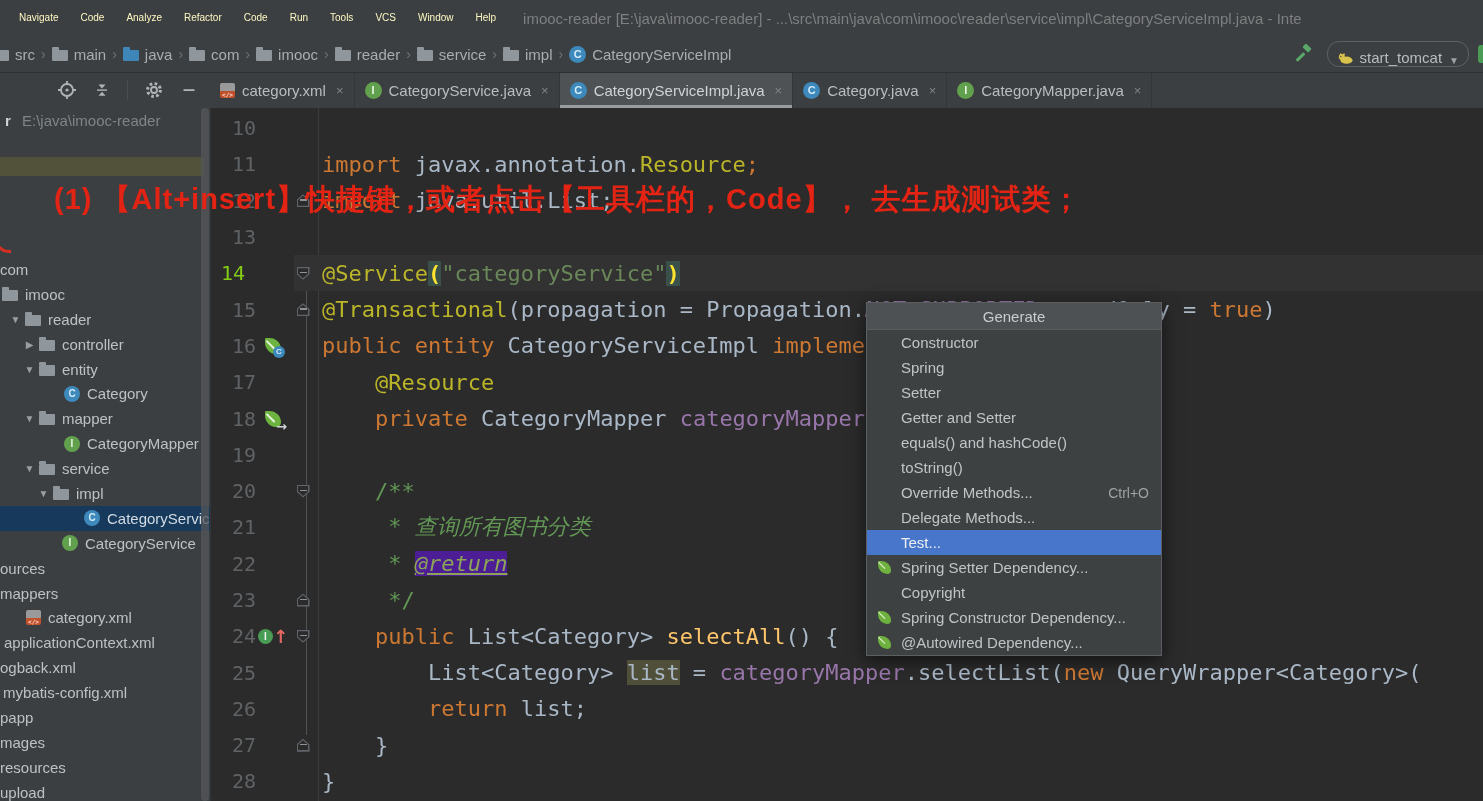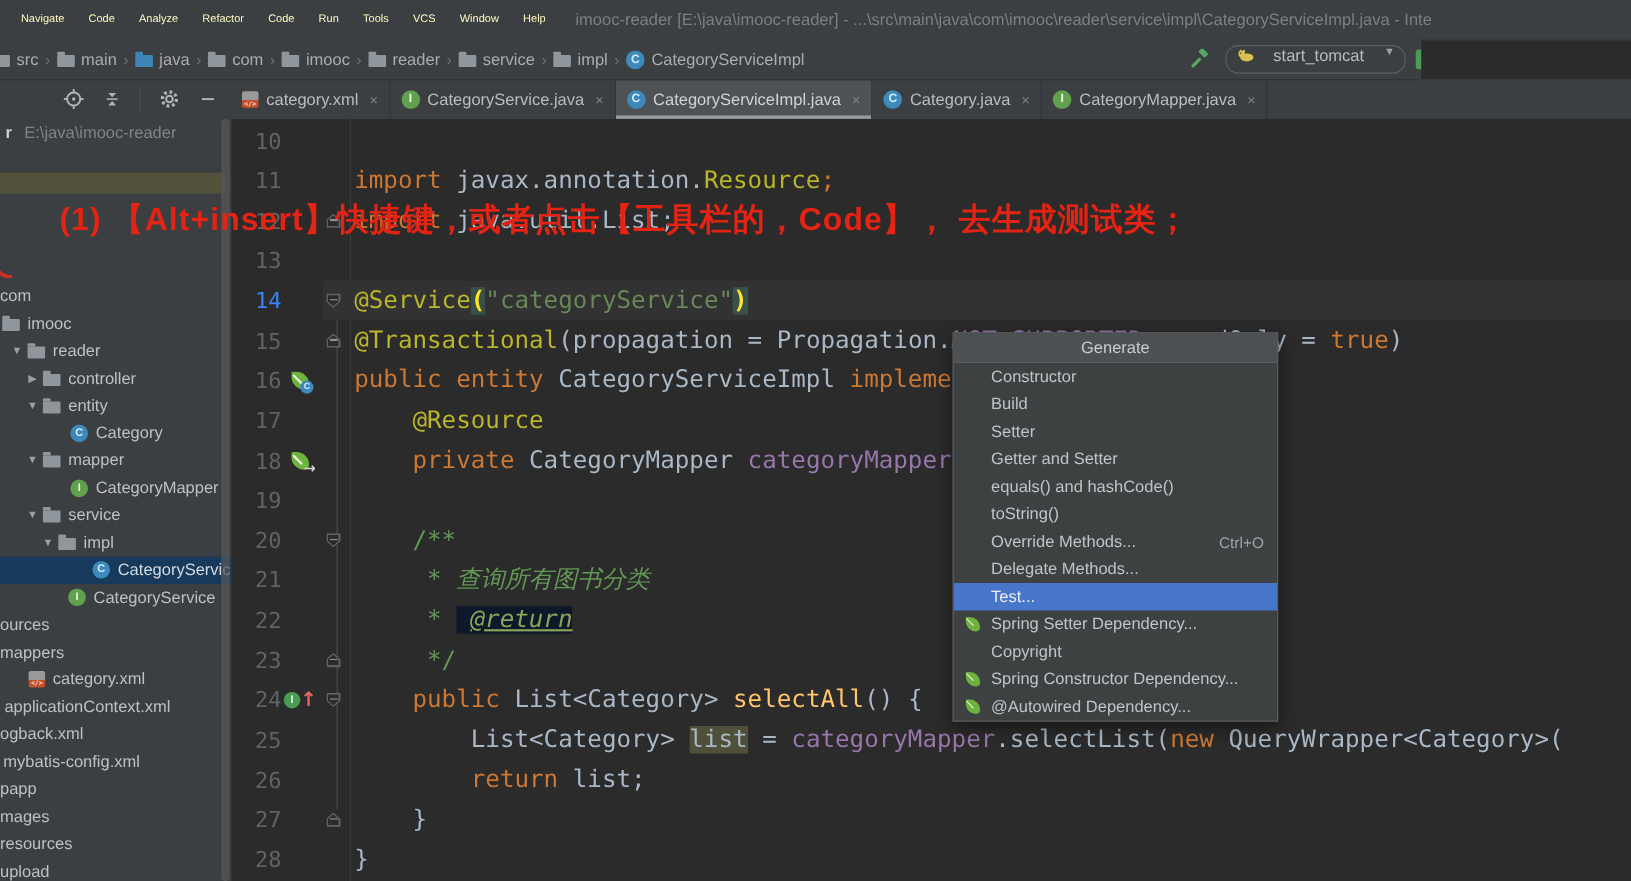--- a/index.html
+++ b/index.html
@@ -7,39 +7,39 @@
     font-family:"Liberation Sans",sans-serif;}
 
   
   #menubar{position:absolute;left:0;top:0;width:1483px;height:36px;background:#3c3f41;
     display:flex;align-items:center;border-bottom:1px solid #2f3133;z-index:5;}
   #menu-items{display:flex;align-items:center;padding-left:8px;}
   .menu-item{padding:15px 11px;font-size:10px;color:#fef9c3;line-height:36px;white-space:nowrap;}
   #win-title{color:#7d7f81;font-size:15px;margin-left:16px;white-space:nowrap;overflow:hidden;flex:1;}
 
   
-  #navbar{position:absolute;left:0;top:36px;width:1292px;height:36px;background:#3c3f41;
+  #navbar{position:absolute;left:0;top:36px;width:1483px;height:36px;background:#3c3f41;
     display:flex;align-items:center;border-bottom:1px solid #2e3032;z-index:5;}
   #crumbs{display:flex;align-items:center;padding-left:0;margin-left:-7px;overflow:hidden;}
   .crumb{display:flex;align-items:center;gap:6px;font-size:15px;color:#a9adb0;white-space:nowrap;}
   .chev{color:#6f7377;margin:0 6px;font-size:14px;}
   .folder-ic{width:16px;height:11px;background:#8f969c;border-radius:1px;position:relative;flex:none;margin-top:2px;}
   .folder-ic::before{content:'';position:absolute;top:-3px;left:0;width:7px;height:3px;background:inherit;border-radius:1px 1px 0 0;}
   .folder-ic.blue{background:#3e86b8;}
   .round-ic{width:17px;height:17px;border-radius:50%;flex:none;text-align:center;
     font:bold 11px/17px "Liberation Sans",sans-serif;}
   .round-ic.cls{background:#3d89bb;color:#d5ecfa;}
   .round-ic.ifc{background:#61a14e;color:#eaf6e6;}
   .xml-ic{width:15px;height:15px;border-radius:2px;flex:none;
     background:linear-gradient(#9a9a9a 0 8px,#c0512c 8px 100%);position:relative;}
   .xml-ic::after{content:'</>';position:absolute;left:0;right:0;bottom:-1px;text-align:center;
     font:bold 6px/8px "DejaVu Sans Mono",monospace;color:#ffd9cb;}
   #run-area{position:absolute;right:0;top:0;height:36px;display:flex;align-items:center;gap:14px;}
-  #run-config{height:24px;border:1px solid #5e6163;border-radius:12px;display:flex;align-items:flex-start;
-    gap:18px;padding:0 9px;color:#b8bcbe;font-size:15px;margin-right:14px;background:#3c3f41;}
+  #run-config{height:24px;border:1px solid #5e6163;border-radius:12px;display:flex;align-items:flex-end;
+    gap:7px;padding:0 9px;color:#b8bcbe;font-size:15px;margin-right:14px;background:#3c3f41;}
   #run-config .dd{font-size:10px;color:#9da1a3;}
   #run-play-sliver{position:absolute;right:0;top:9px;width:5px;height:18px;background:#4a9b55;border-radius:3px 0 0 3px;}
 
   
   #project-panel{position:absolute;left:0;top:72px;width:210px;bottom:0;background:#3c3f41;
     border-right:1px solid #313335;z-index:4;}
   #panel-toolbar{height:36px;display:flex;align-items:center;justify-content:flex-end;gap:16px;padding-right:12px;}
   #panel-toolbar svg{display:block;}
   .vdiv{width:1px;height:20px;background:#4c4f51;}
   #root-row{position:absolute;top:40px;left:5px;font-size:15px;white-space:nowrap;}
@@ -63,39 +63,39 @@
   .tab.active{background:#4e5254;box-shadow:inset 0 -3px 0 #989d9f;color:#d0d3d5;}
   .tab .x{color:#7f8486;font-size:13px;margin-left:3px;}
 
   
   #editor{position:absolute;left:210px;top:108px;right:0;bottom:0;background:#2b2b2b;}
   #editor::before{content:'';position:absolute;left:108px;top:0;bottom:0;width:1px;background:#3a3d3f;}
   #erows{position:absolute;left:0;top:2px;right:0;}
   .erow{position:relative;height:36.3px;display:flex;align-items:center;}
   .erow.cur::before{content:'';position:absolute;left:84px;right:0;top:0;bottom:0;background:#323232;}
   .g-num{width:46px;text-align:right;color:#606366;font:20px "DejaVu Sans Mono",monospace;flex:none;position:relative;}
-  .erow.cur .g-num{color:#3b82f6;}
+  .erow.cur .g-num{color:#84cc16;text-align:center;}
   .g-ico{width:34px;flex:none;display:flex;justify-content:center;align-items:center;position:relative;}
   .g-fold{width:26px;flex:none;display:flex;justify-content:center;align-items:center;position:relative;}
   .code{font:22px "DejaVu Sans Mono",monospace;white-space:pre;position:relative;padding-left:6px;}
   #fold-line{position:absolute;left:96px;top:167px;height:460px;width:1px;background:#4e5254;}
 
   .tk{white-space:pre;}
   .tok-kw{color:#cc7832;}
   .tok-ann{color:#bbb529;}
   .tok-str{color:#6a8759;}
   .tok-def{color:#a9b7c6;}
   .tok-field{color:#9876aa;}
   .tok-sfield{color:#9876aa;font-style:italic;}
   .tok-cmt{color:#629755;}
   .tok-cmti{color:#629755;font-style:italic;}
   .tok-mth{color:#ffc66b;}
   .tok-phl{color:#ffe32e;font-weight:bold;background:#3a514b;}
   .tok-idhl{color:#a9b7c6;background:#50503a;}
-  .tok-rethl{color:#8ba457;font-style:italic;background:#0f172a;text-decoration:underline;padding-left:13px;}
+  .tok-rethl{color:#8ba457;font-style:italic;background:#4c1d95;text-decoration:underline;}
 
   
   .g-leafwrap{position:relative;width:18px;height:18px;}
   .leaf{position:absolute;inset:1px;background:#6db33f;border-radius:1px 75% 30% 75%;}
   .leaf::after{content:'';position:absolute;left:2px;top:2px;width:12px;height:1.6px;background:#e8f5dc;
     transform:rotate(45deg);transform-origin:0 0;border-radius:1px;}
   .badge-c{position:absolute;right:-3px;bottom:-3px;width:12px;height:12px;border-radius:50%;
     background:#3d89bb;color:#d5ecfa;font:bold 8px/12px "Liberation Sans",sans-serif;text-align:center;z-index:1;}
   .badge-a{position:absolute;right:-5px;bottom:-5px;color:#d2d6d9;font:bold 13px/13px "DejaVu Sans",sans-serif;z-index:1;}
   .implic{width:15px;height:15px;border-radius:50%;background:#499c54;color:#eaf4ec;
@@ -538,21 +538,21 @@
       </div>
   </div>
 
   <div id="popup">
     <div id="popup-header">Generate</div>
     <div id="popup-items">
         <div class="pitem">
           <span class="pitem-label">Constructor</span>
         </div>
         <div class="pitem">
-          <span class="pitem-label">Build</span>
+          <span class="pitem-label">Spring</span>
         </div>
         <div class="pitem">
           <span class="pitem-label">Setter</span>
         </div>
         <div class="pitem">
           <span class="pitem-label">Getter and Setter</span>
         </div>
         <div class="pitem">
           <span class="pitem-label">equals() and hashCode()</span>
         </div>

